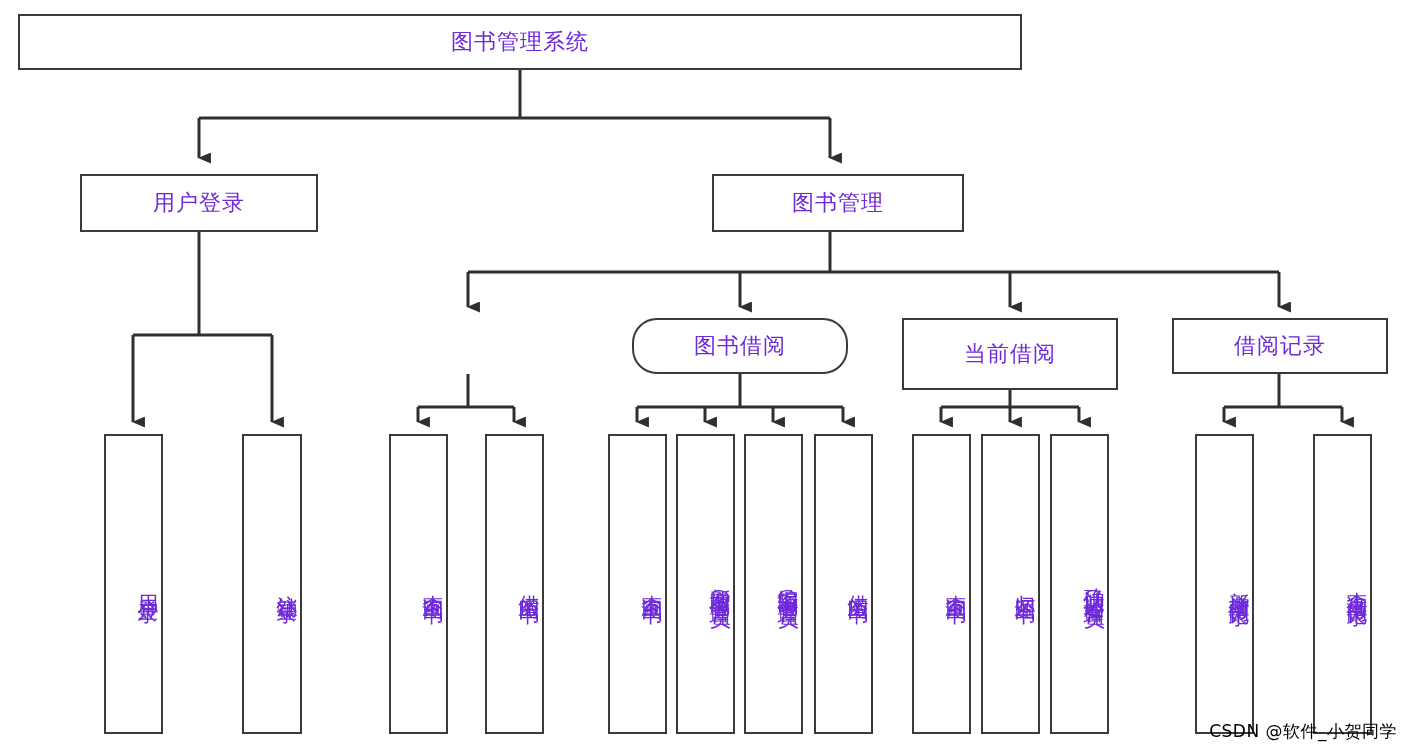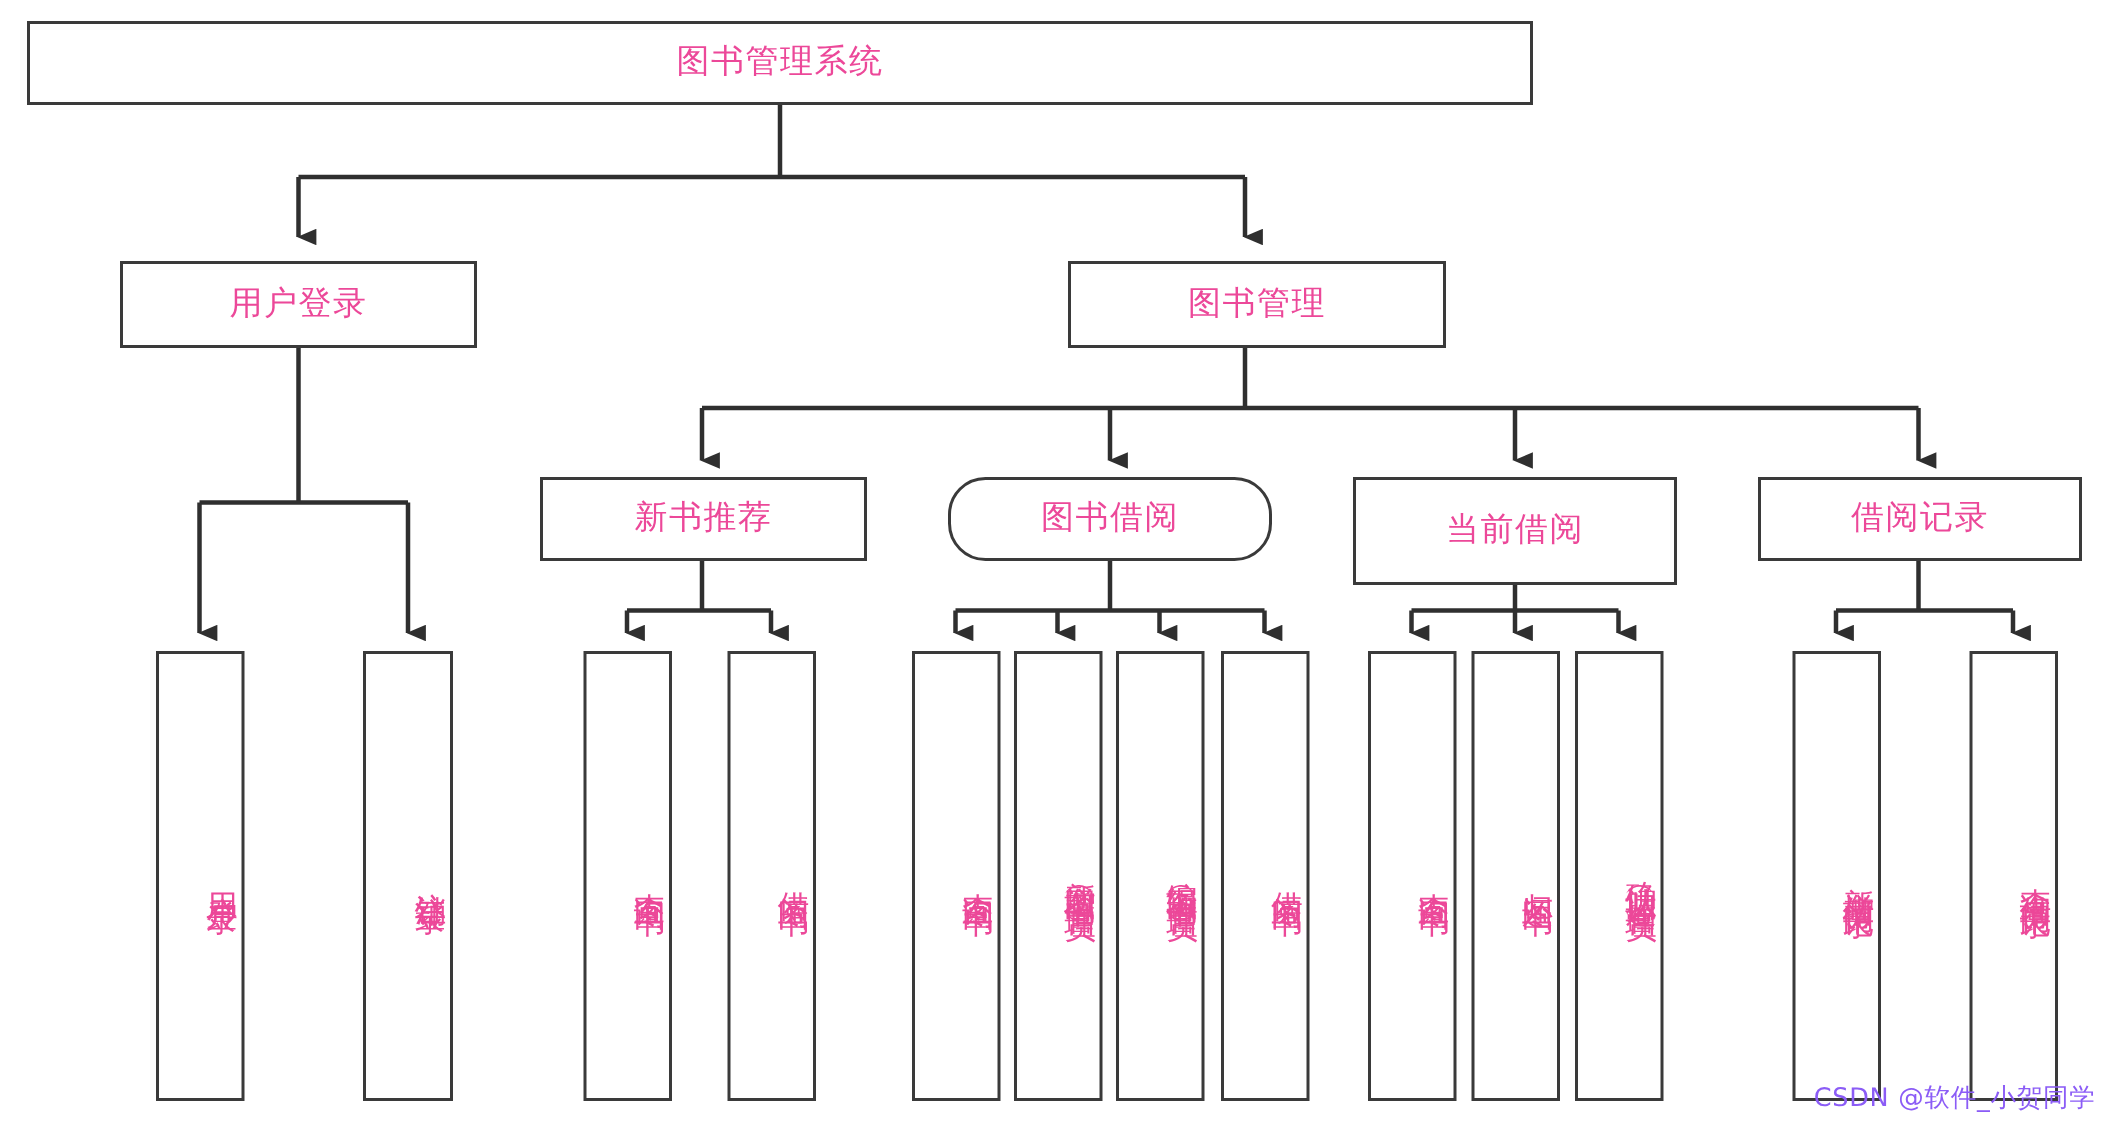--- a/index.html
+++ b/index.html
@@ -28,21 +28,21 @@
     pointer-events: none;
   }
   .node {
     position: absolute;
     box-sizing: border-box;
     background: #ffffff;
     border: 2px solid #3a3a3a;
     display: flex;
     align-items: center;
     justify-content: center;
-    color: #ec4899;
+    color: #6d28d9;
   }
   .node.horiz {
     font-size: 22px;
     letter-spacing: 1px;
     line-height: 1.2;
   }
   .node.vert {
     writing-mode: vertical-rl;
     text-orientation: upright;
     font-size: 21px;
@@ -58,21 +58,21 @@
     white-space: nowrap;
   }
   .node.vert.centered .vtext {
     margin: auto 0;
   }
   #watermark {
     position: absolute;
     right: 8px;
     bottom: 4px;
     font-size: 17px;
-    color: #8b5cf6;
+    color: #000000;
     letter-spacing: 0.5px;
     white-space: nowrap;
     user-select: none;
   }
 </style>
 </head>
 <body>
 
 <div id="diagram-root">
 
@@ -127,21 +127,20 @@
       <path d="M 1342 407 L 1342 422" marker-end="url(#arrow)"></path>
     </g>
   </svg>
 
   <div class="node horiz" style="left:18px; top:14px; width:1004px; height:56px;">图书管理系统</div>
 
   <div class="node horiz" style="left:80px; top:174px; width:238px; height:58px;">用户登录</div>
 
   <div class="node horiz" style="left:712px; top:174px; width:252px; height:58px;">图书管理</div>
 
-  <div class="node horiz" style="left:360px; top:318px; width:218px; height:56px;">新书推荐</div>
 
   <div class="node horiz" style="left:632px; top:318px; width:216px; height:56px;border-radius:25px;">图书借阅</div>
 
   <div class="node horiz" style="left:902px; top:318px; width:216px; height:72px;">当前借阅</div>
 
   <div class="node horiz" style="left:1172px; top:318px; width:216px; height:56px;">借阅记录</div>
 
   <div class="node vert centered" style="left:104px; top:434px; width:59px; height:300px;">
     <span class="vtext">用户登录</span>
   </div>

